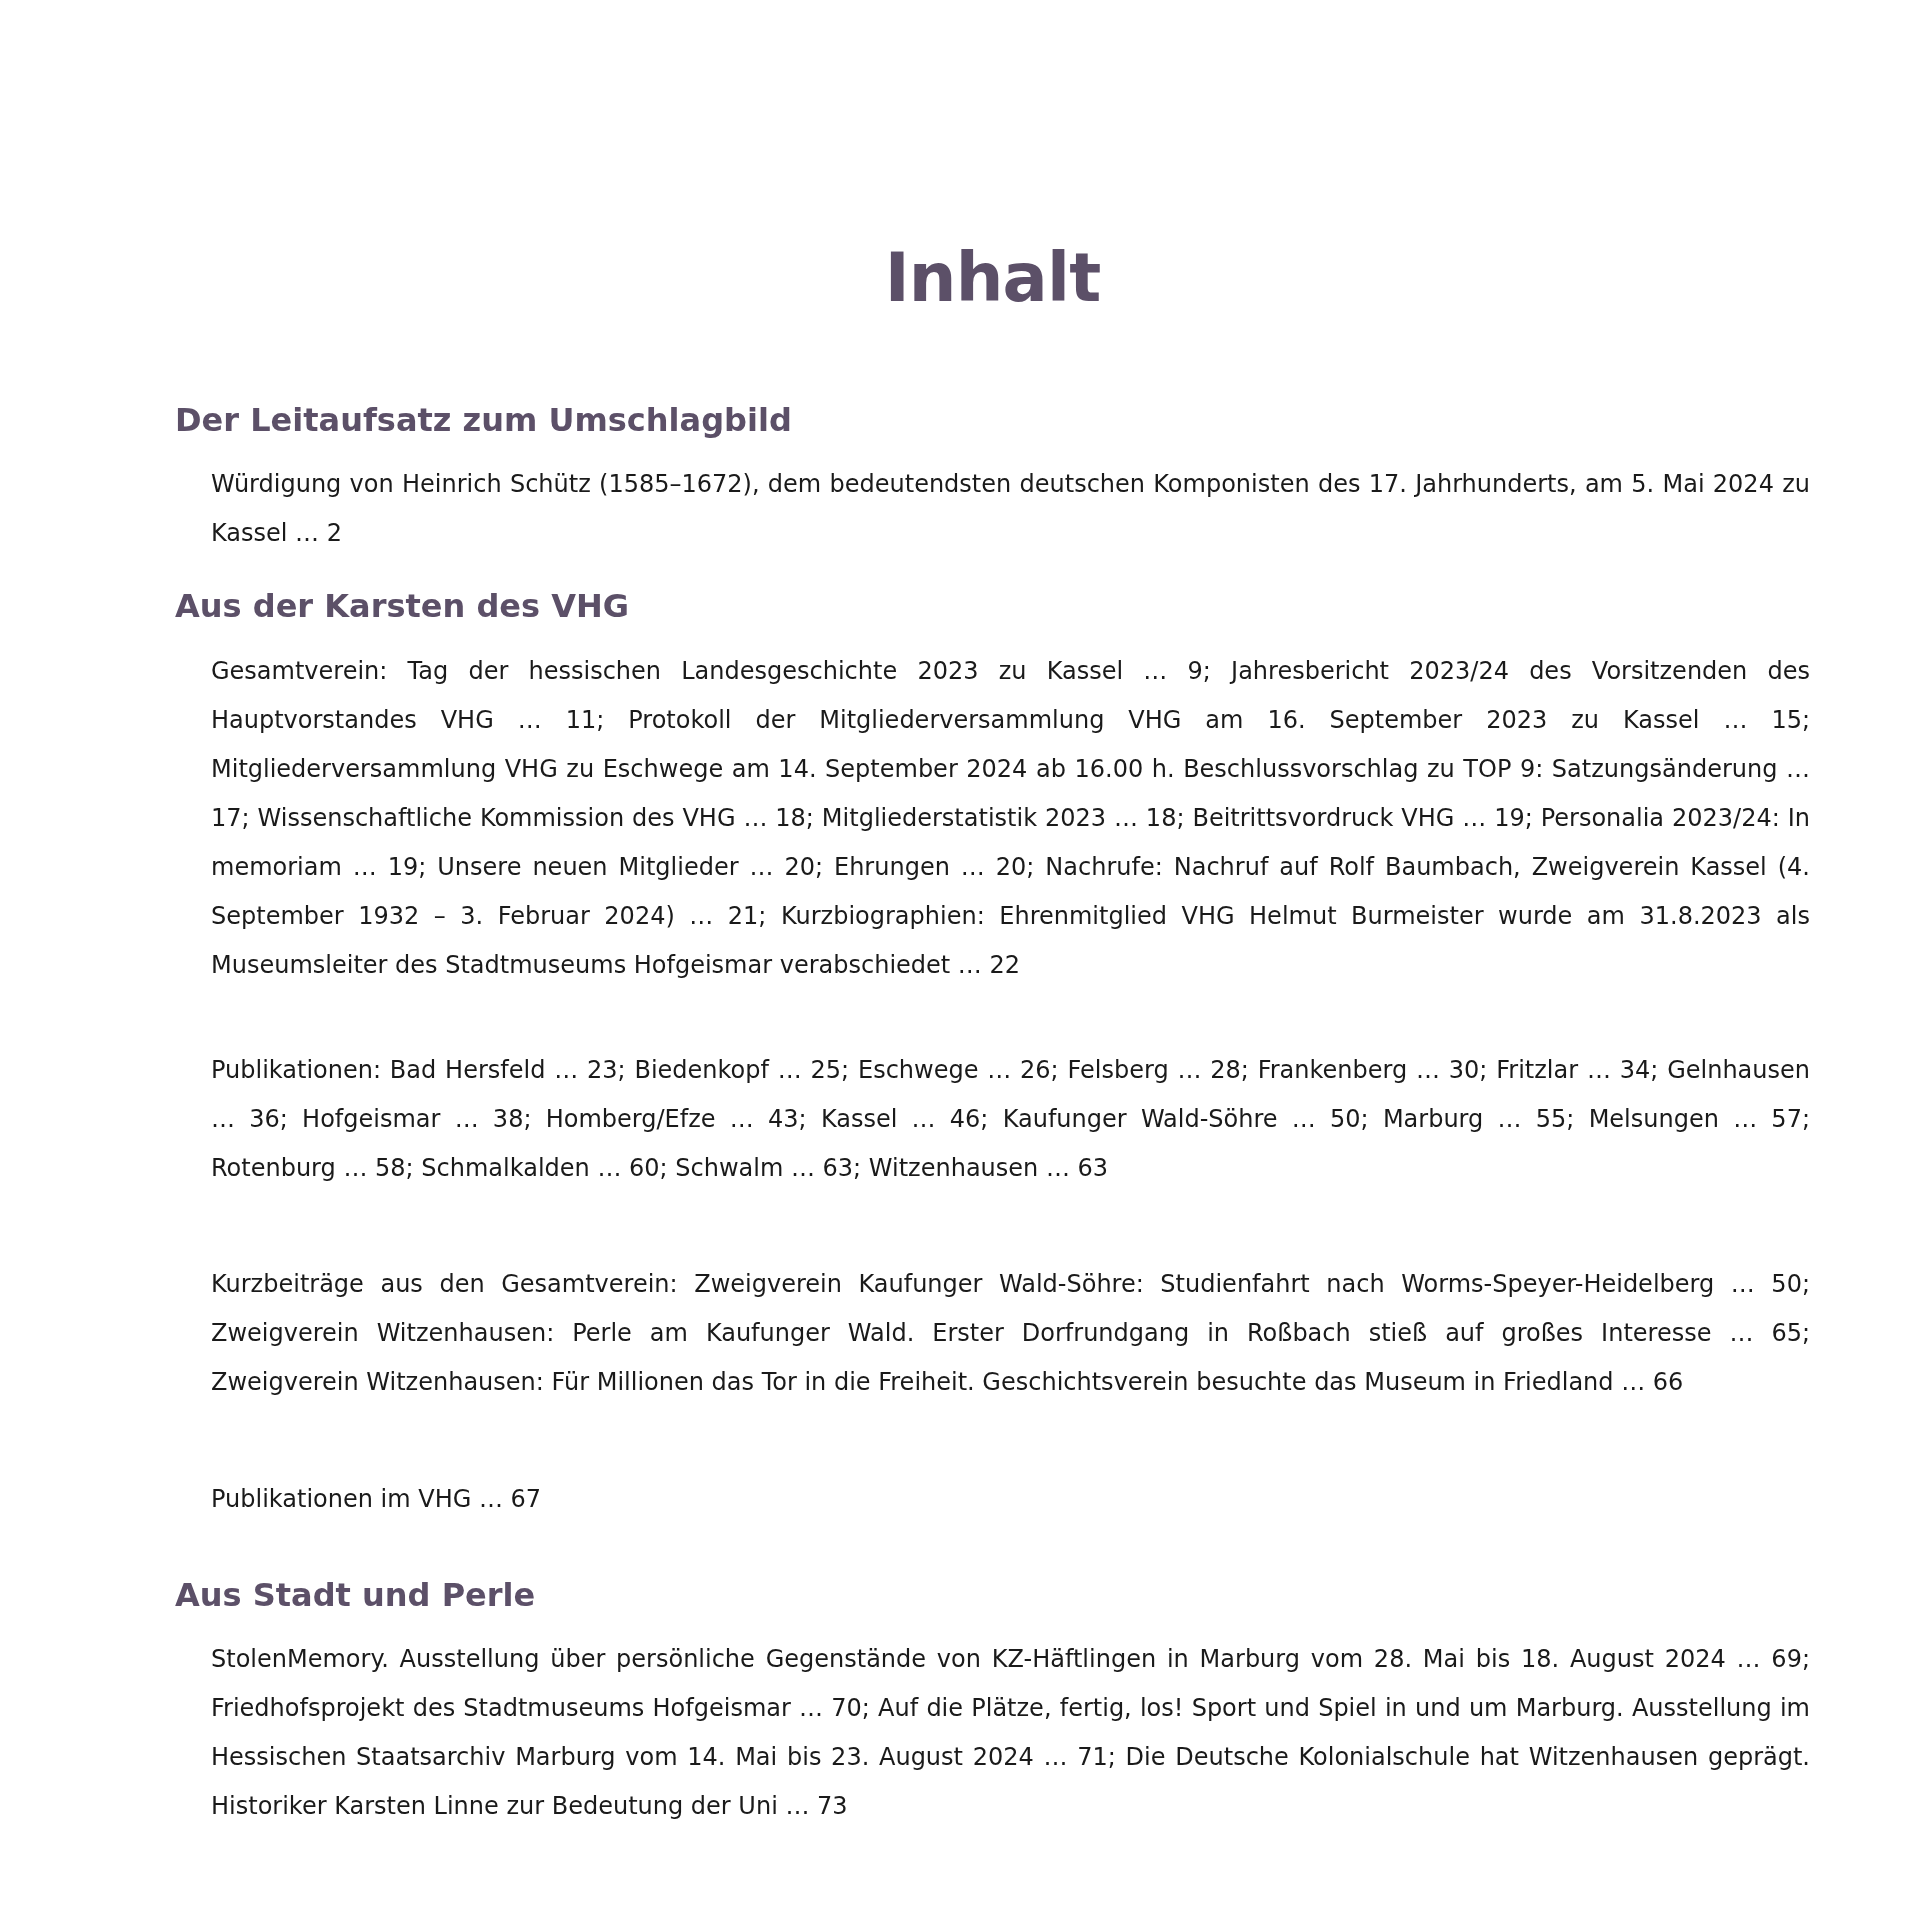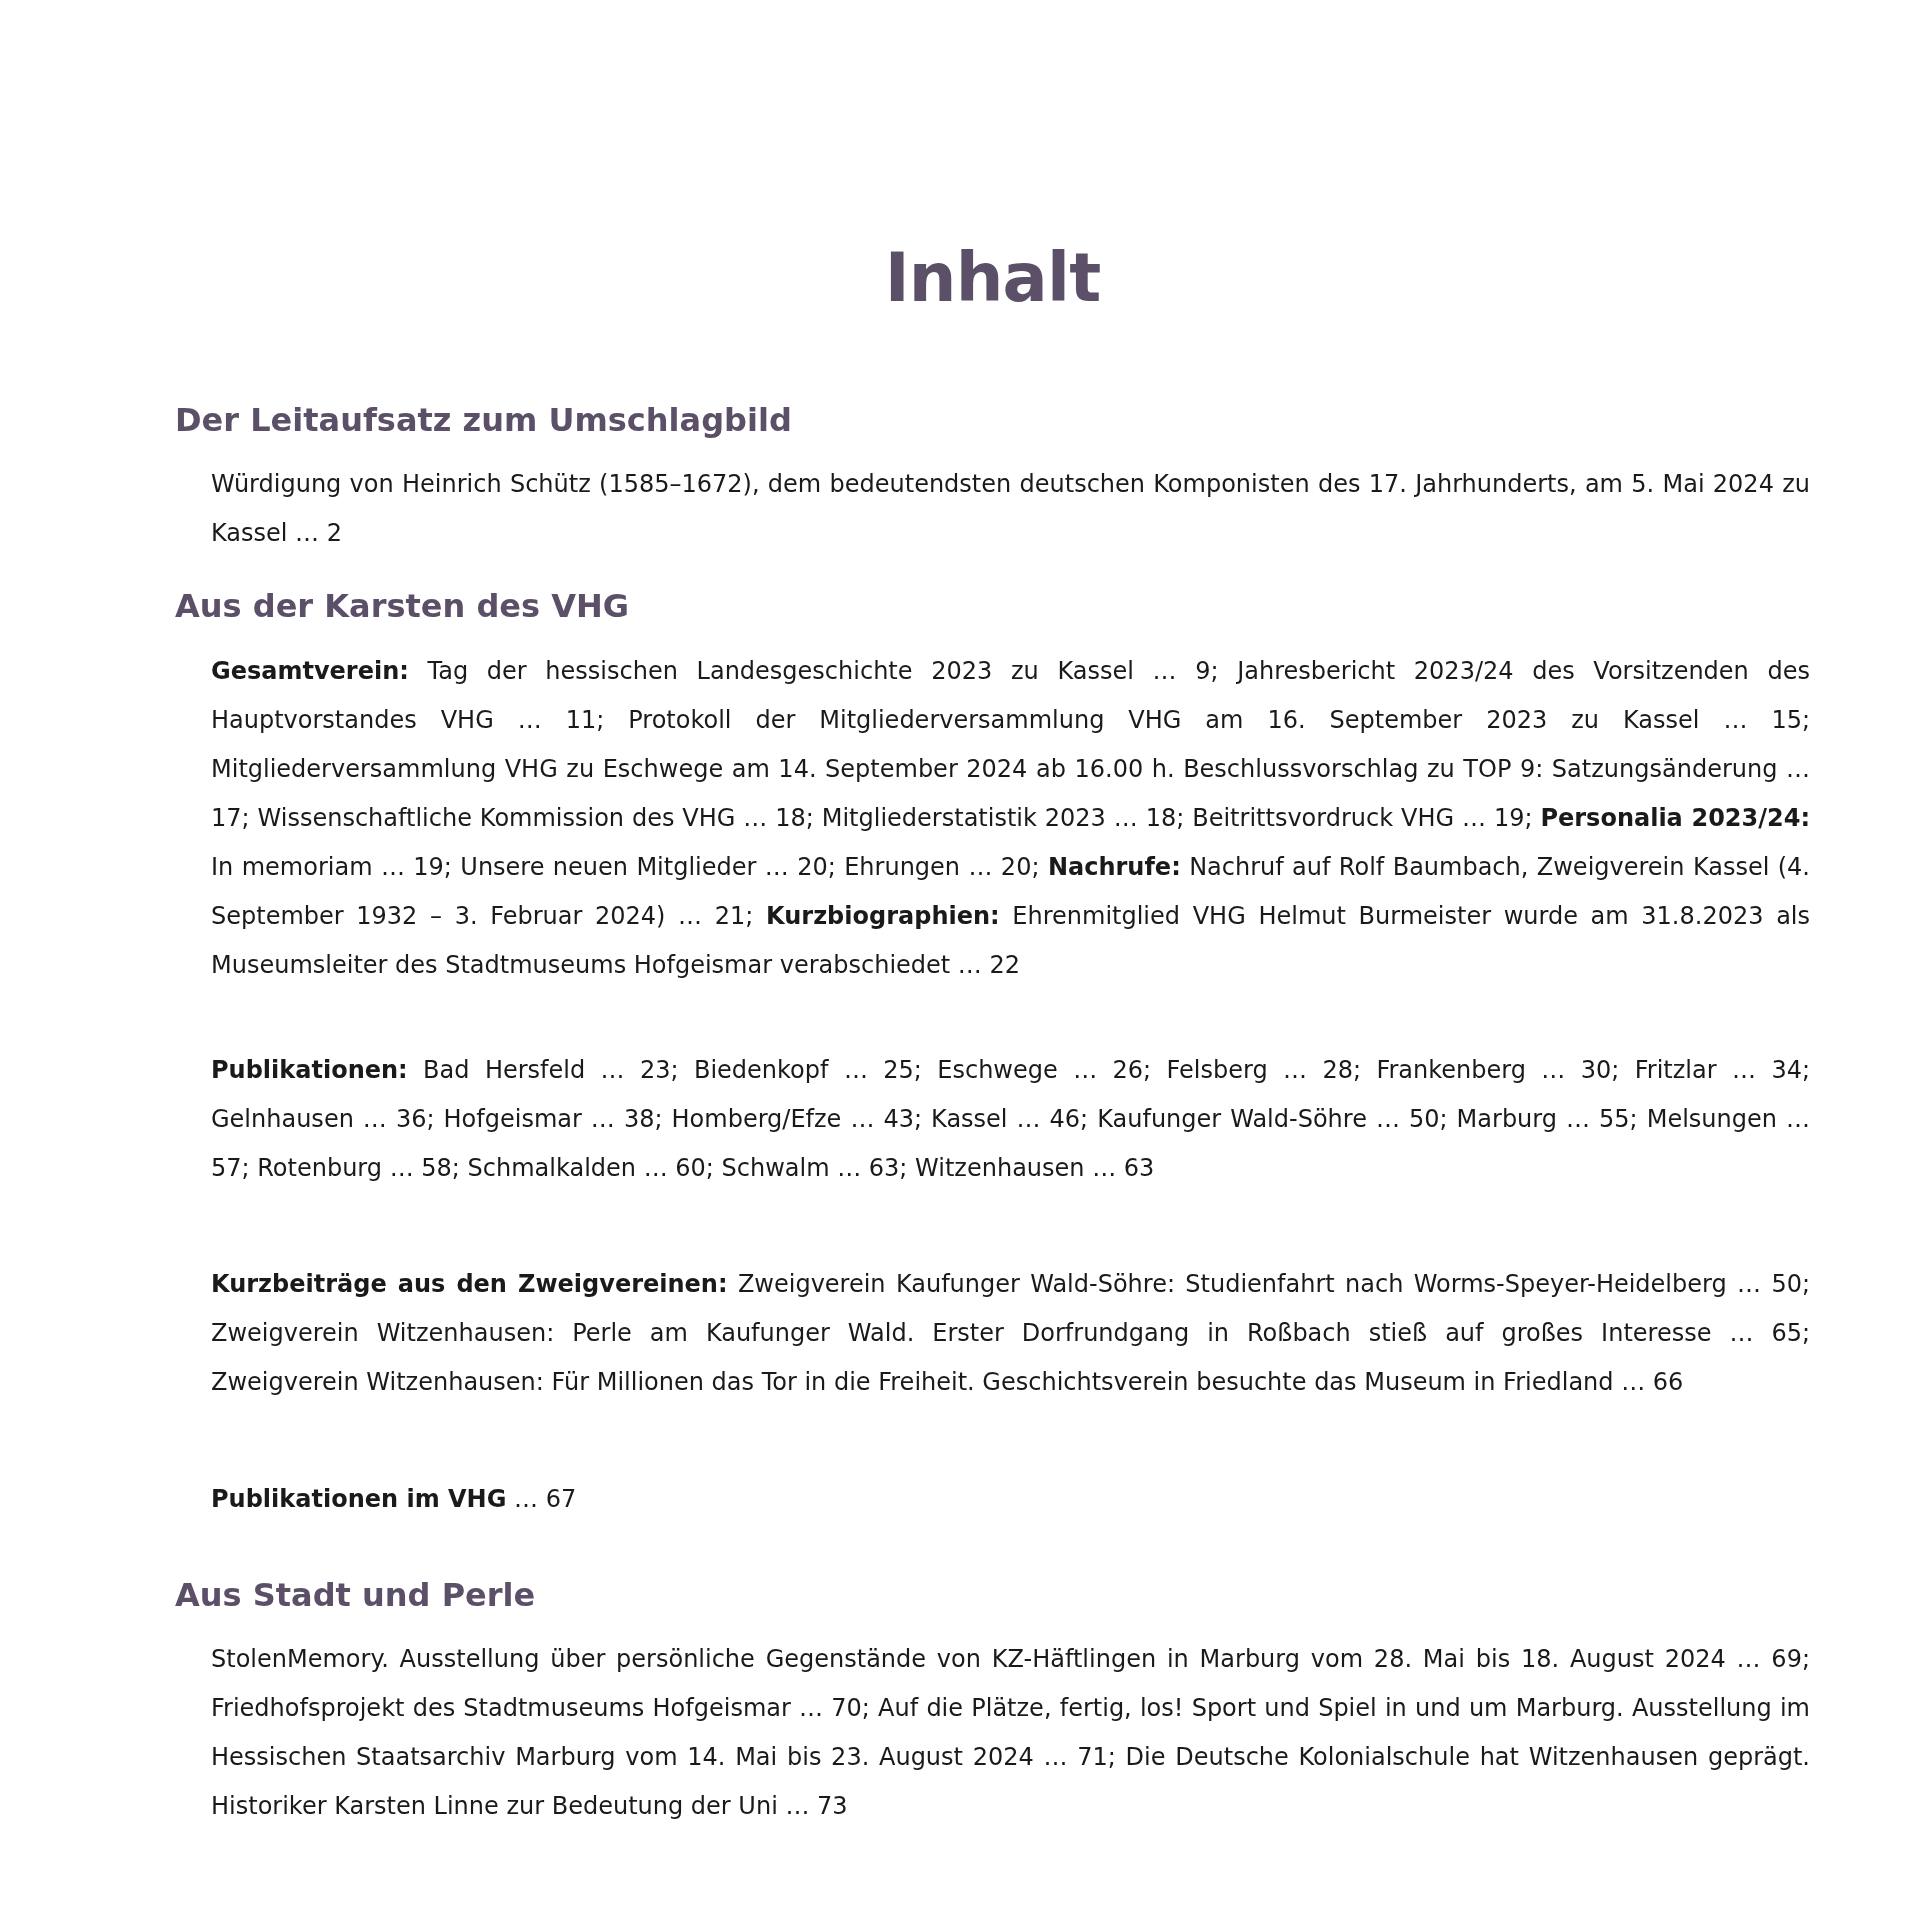--- a/index.html
+++ b/index.html
@@ -4,40 +4,40 @@
 <style>
   html, body { margin: 0; padding: 0; background: #ffffff; }
   body { width: 1965px; height: 2774px; position: relative; overflow: hidden;
          font-family: "DejaVu Sans", "Liberation Sans", sans-serif; color: #1a1a1a; }
   .page { position: absolute; left: 175px; top: 0; width: 1635px; }
   .title { position: absolute; left: 0; width: 1635px; top: 239px; text-align: center;
            font-size: 67px; font-weight: bold; color: #5c5068; letter-spacing: -0.8px; }
   .section-h { position: absolute; left: 0; font-size: 32px; font-weight: bold; color: #5c5068; }
   .entry { position: absolute; left: 36px; width: 1599px; font-size: 24px; line-height: 49px;
            text-align: justify; hyphens: manual; }
-  .entry b { font-weight: bold; }
+  .entry b { font-weight: normal; }
 </style>
 </head>
 <body>
 
 <div class="page">
   <div class="title">Inhalt</div>
 
   <div class="section-h" style="top:401px">Der Leitaufsatz zum Umschlagbild</div>
   <div class="entry" style="top:460px">Würdigung von Heinrich Schütz (1585–1672), dem bedeutendsten deutschen Komponisten des 17. Jahrhunderts, am 5. Mai 2024 zu Kassel … 2</div>
 
   <div class="section-h" style="top:587px">Aus der Karsten des VHG</div>
   <div class="entry" style="top:647px">
     <b>Gesamtverein:</b><span> Tag der hessischen Landesgeschichte 2023 zu Kassel … 9; Jahresbericht 2023/24 des Vorsitzenden des Hauptvorstandes VHG … 11; Protokoll der Mitgliederversammlung VHG am 16. September 2023 zu Kassel … 15; Mitgliederversammlung VHG zu Eschwege am 14. September 2024 ab 16.00 h. Beschlussvorschlag zu TOP 9: Satzungsänderung … 17; Wissenschaftliche Kommission des VHG … 18; Mitgliederstatistik 2023 … 18; Beitrittsvordruck VHG … 19; </span><b>Personalia 2023/24:</b><span> In memoriam … 19; Unsere neuen Mitglieder … 20; Ehrungen … 20; </span><b>Nachrufe:</b><span> Nachruf auf Rolf Baumbach, Zweigverein Kassel (4. September 1932 – 3. Februar 2024) … 21; </span><b>Kurzbiographien:</b><span> Ehrenmitglied VHG Helmut Burmeister wurde am 31.8.2023 als Museumsleiter des Stadtmuseums Hofgeismar verabschiedet … 22</span>
   </div>
   <div class="entry" style="top:1046px">
     <b>Publikationen:</b><span> Bad Hersfeld … 23; Biedenkopf … 25; Eschwege … 26; Felsberg … 28; Frankenberg … 30; Fritzlar … 34; Gelnhausen … 36; Hofgeismar … 38; Homberg/Efze … 43; Kassel … 46; Kaufunger Wald-Söhre … 50; Marburg … 55; Melsungen … 57; Rotenburg … 58; Schmalkalden … 60; Schwalm … 63; Witzenhausen … 63</span>
   </div>
   <div class="entry" style="top:1260px">
-    <b>Kurzbeiträge aus den Zweigvereinen:</b><span> Zweigverein Kaufunger Wald-Söhre: Studienfahrt nach Worms-Speyer-Heidelberg … 50; Zweigverein Witzenhausen: Perle am Kaufunger Wald. Erster Dorfrundgang in Roßbach stieß auf großes Interesse … 65; Zweigverein Witzenhausen: Für Millionen das Tor in die Freiheit. Geschichtsverein besuchte das Museum in Friedland … 66</span>
+    <b>Kurzbeiträge aus den Gesamtverein:</b><span> Zweigverein Kaufunger Wald-Söhre: Studienfahrt nach Worms-Speyer-Heidelberg … 50; Zweigverein Witzenhausen: Perle am Kaufunger Wald. Erster Dorfrundgang in Roßbach stieß auf großes Interesse … 65; Zweigverein Witzenhausen: Für Millionen das Tor in die Freiheit. Geschichtsverein besuchte das Museum in Friedland … 66</span>
   </div>
   <div class="entry" style="top:1475px">
     <b>Publikationen im VHG</b><span> … 67</span>
   </div>
 
   <div class="section-h" style="top:1576px">Aus Stadt und Perle</div>
   <div class="entry" style="top:1635px">StolenMemory. Ausstellung über persönliche Gegenstände von KZ-Häftlingen in Marburg vom 28. Mai bis 18. August 2024 … 69; Friedhofsprojekt des Stadtmuseums Hofgeismar … 70; Auf die Plätze, fertig, los! Sport und Spiel in und um Marburg. Ausstellung im Hessischen Staatsarchiv Marburg vom 14. Mai bis 23. August 2024 … 71; Die Deutsche Kolonialschule hat Witzenhausen geprägt. Historiker Karsten Linne zur Bedeutung der Uni … 73</div>
 
 </div>
 

